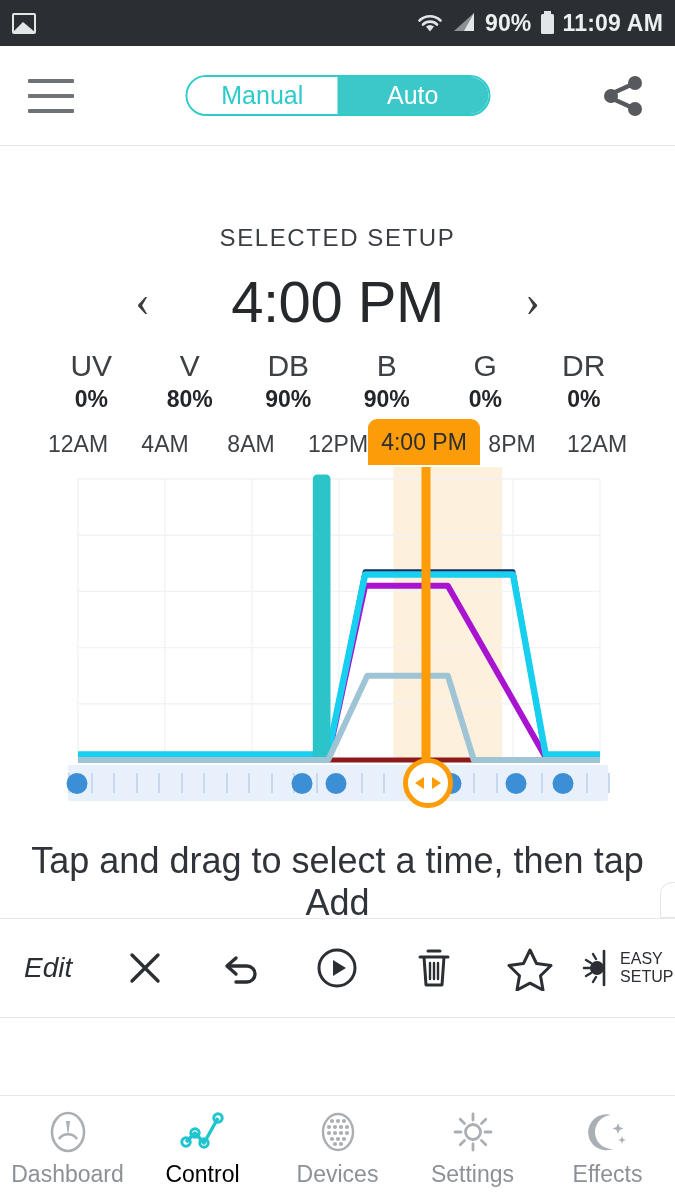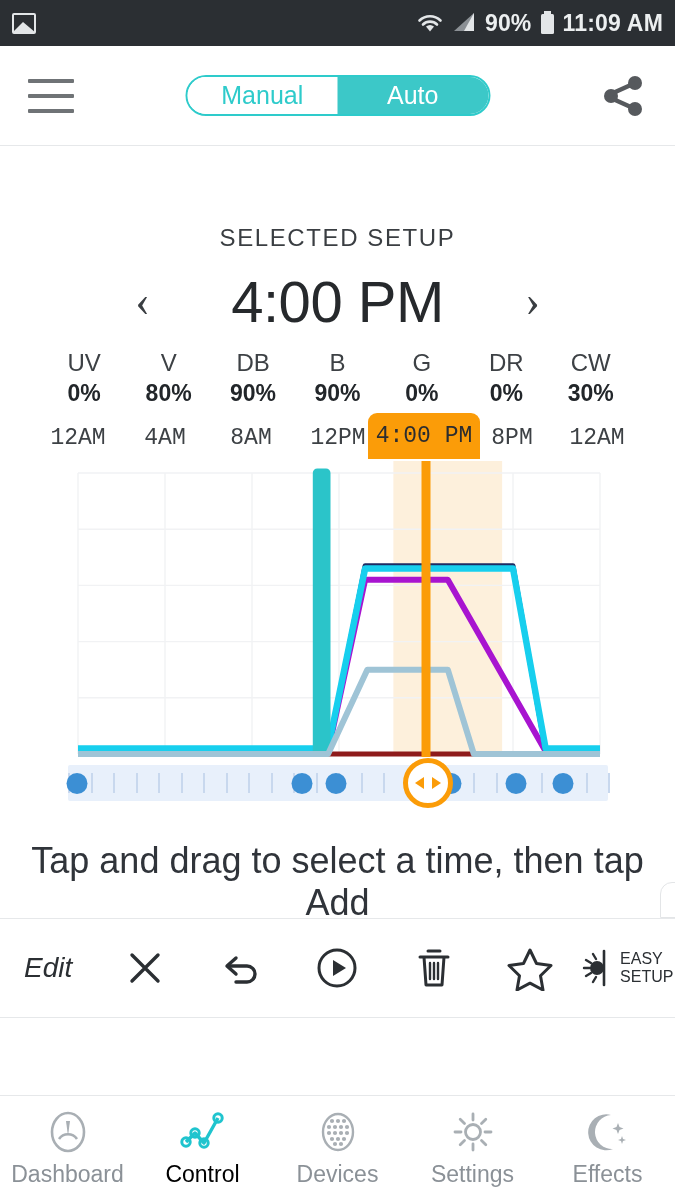--- a/index.html
+++ b/index.html
@@ -59,26 +59,26 @@
     font-size:44px; color:#3a3e42; width:90px; text-align:center; cursor:pointer;
     font-family:"Liberation Serif", serif; line-height:1;
   }
   .big-time{ font-size:58px; font-weight:500; color:#26292c; width:300px; text-align:center; letter-spacing:-0.5px;}
 
   
   .channels{
     display:flex; margin-top:14px; padding:0 42px;
   }
   .ch{ flex:1; text-align:center; }
-  .ch .name{ font-size:24px; color:#3d4145; }
+  .ch .name{ font-size:30px; color:#3d4145; }
   .ch .val{ font-size:23px; font-weight:bold; color:#22262a; margin-top:3px; }
 
   
   .axis{
-    position:relative; height:40px; margin-top:14px;font-family:Liberation Mono, monospace;
+    position:relative; height:40px; margin-top:14px;
   }
   .axis .tick{
     position:absolute; font-size:23px; color:#3d4145; transform:translateX(-50%); top:4px;
   }
   .now-badge{
     position:absolute; left:368px; top:-8px; width:112px; height:46px;
     background:#FB9C08; border-radius:9px 9px 0 0;
     display:flex; align-items:center; justify-content:center;
     color:#2b2d30; font-size:23px; z-index:4;
   }
@@ -205,24 +205,20 @@
     <div class="name">B</div>
     <div class="val">90%</div>
   </div>
   <div class="ch">
     <div class="name">G</div>
     <div class="val">0%</div>
   </div>
   <div class="ch">
     <div class="name">DR</div>
     <div class="val">0%</div>
-  </div>
-  <div class="ch">
-    <div class="name">CW</div>
-    <div class="val">30%</div>
   </div>
 </div>
 
 <div class="axis">
   <div class="tick" style="left:78px">12AM</div>
   <div class="tick" style="left:165px">4AM</div>
   <div class="tick" style="left:251px">8AM</div>
   <div class="tick" style="left:338px">12PM</div>
   <div class="tick" style="left:512px">8PM</div>
   <div class="tick" style="left:597px">12AM</div>

